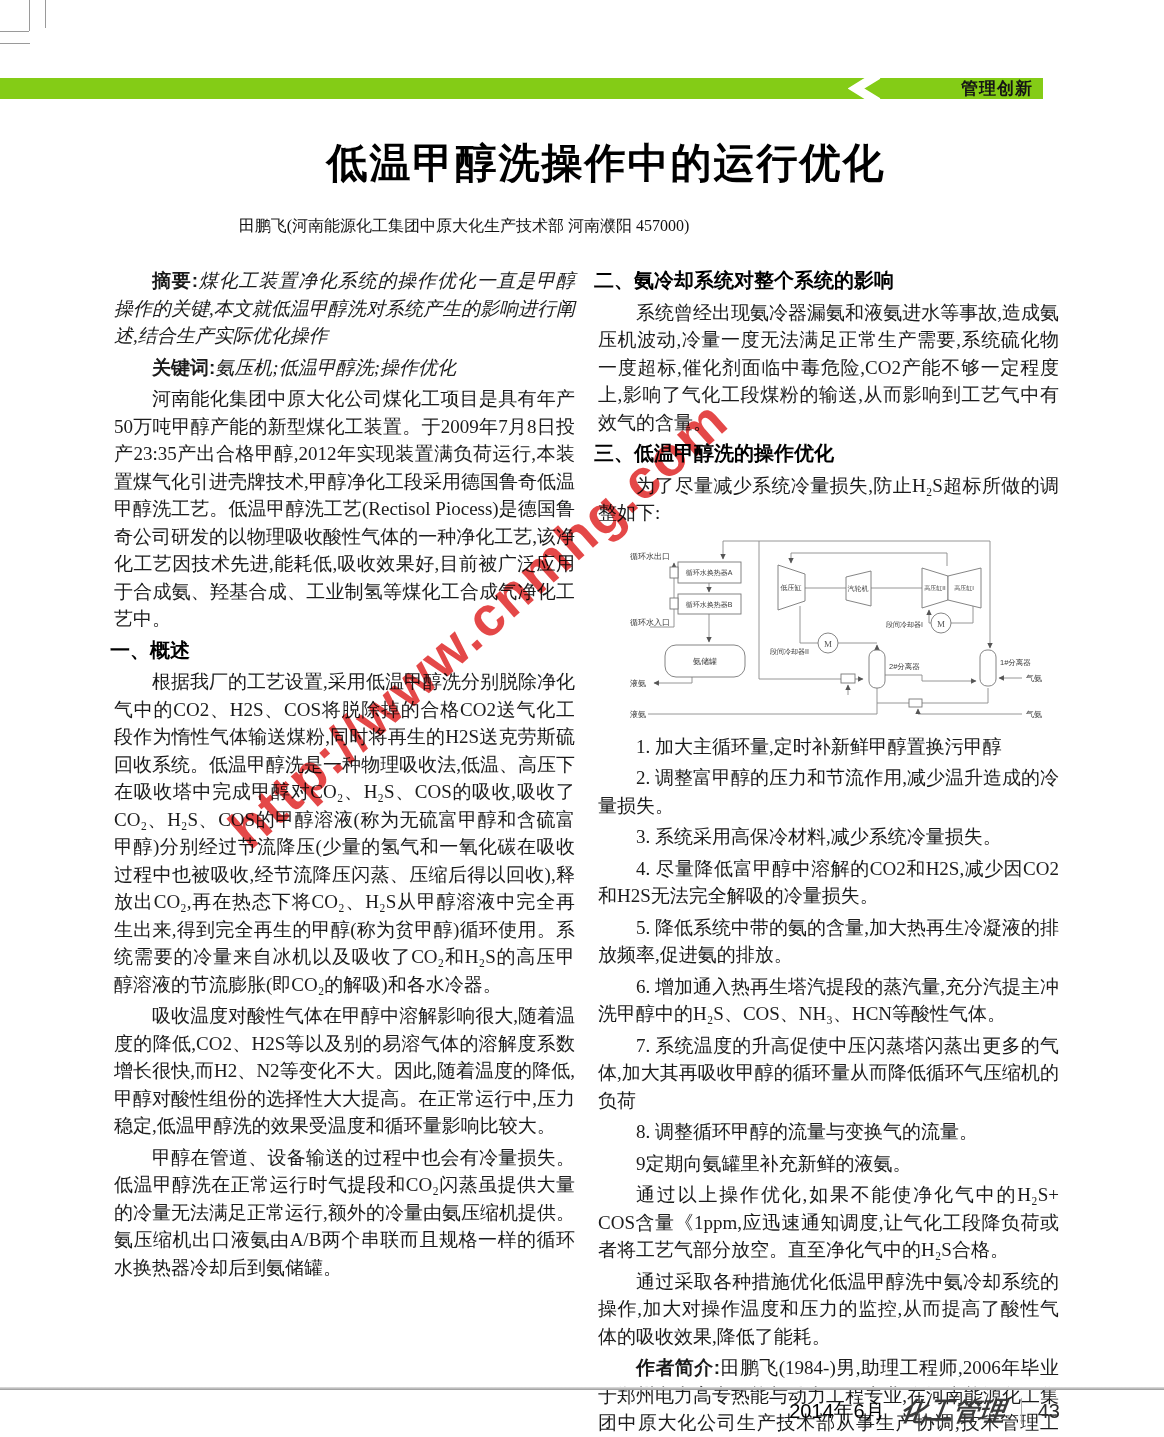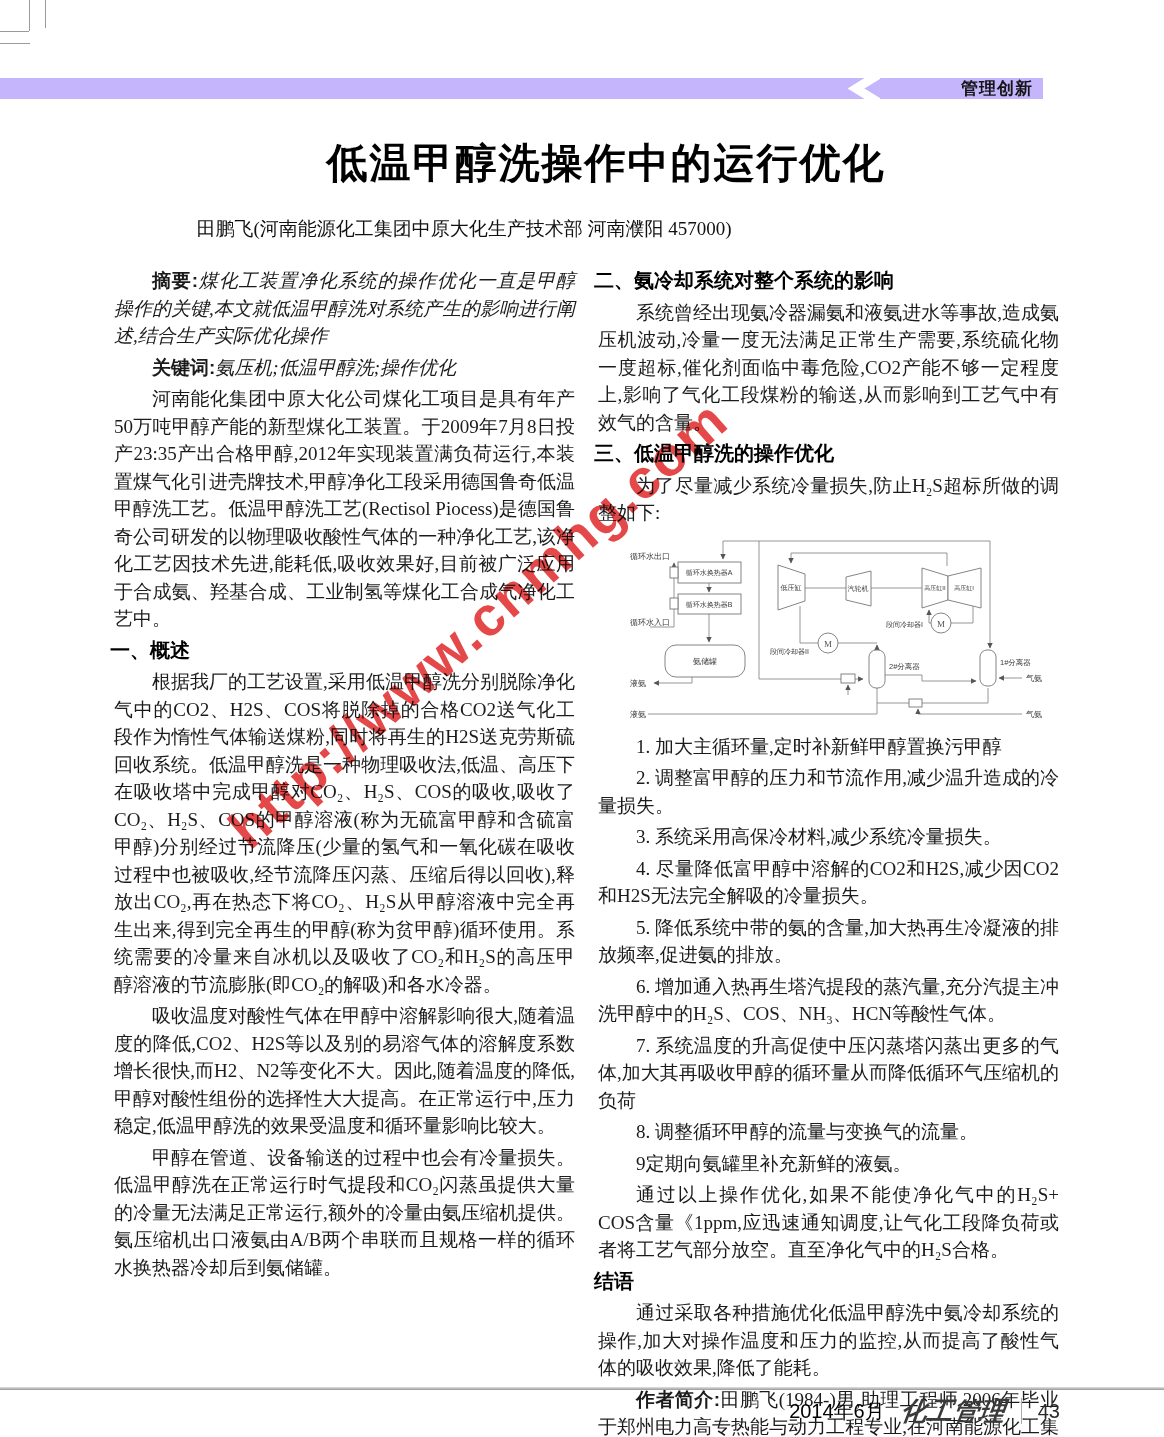--- a/index.html
+++ b/index.html
@@ -6,37 +6,37 @@
   body{
     width:1164px;height:1437px;position:relative;background:#ffffff;
     font-family:"Liberation Serif","DejaVu Serif",serif;color:#1b1b1b;
     overflow:hidden;
   }
   
   .crop{position:absolute;background:#9a9a9a;}
   
   .header-bar{
     position:absolute;left:0;top:78px;width:1043px;height:21px;
-    background:#c4b5fd;display:flex;align-items:center;justify-content:flex-end;
+    background:#84cc16;display:flex;align-items:center;justify-content:flex-end;
     padding-right:10px;box-sizing:border-box;
   }
   .header-tag{
     font-family:"Liberation Sans","DejaVu Sans",sans-serif;
     font-weight:bold;font-size:17px;color:#151515;letter-spacing:1px;
   }
   .chevron{position:absolute;left:848px;top:0;width:38px;height:21px;}
   
   .article-title{
     position:absolute;left:0;top:136px;width:1164px;text-align:center;
     font-family:"Liberation Sans","DejaVu Sans",sans-serif;
     font-weight:bold;font-size:41px;color:#000;letter-spacing:2px;margin:0;padding-left:24px;
   }
   .author-line{
     position:absolute;left:0;top:216px;width:928px;text-align:center;
-    font-size:19px;color:#111;
+    font-size:16px;color:#111;
   }
   
   .col{position:absolute;top:263px;width:469px;font-size:19px;line-height:27.5px;text-align:justify;}
   .col-left{left:110px;}
   .col-right{left:594px;top:267px;}
   .col p{margin:4px;text-indent:2em;}
   .lead{font-family:"Liberation Sans","DejaVu Sans",sans-serif;font-weight:bold;font-style:normal;}
   .kai{font-style:italic;}
   h3.sec{
     font-family:Liberation Sans, sans-serif;
@@ -186,21 +186,20 @@
   <p class="item">2. 调整富甲醇的压力和节流作用,减少温升造成的冷量损失。</p>
   <p class="item">3. 系统采用高保冷材料,减少系统冷量损失。</p>
   <p class="item">4. 尽量降低富甲醇中溶解的CO2和H2S,减少因CO2和H2S无法完全解吸的冷量损失。</p>
   <p class="item">5. 降低系统中带的氨的含量,加大热再生冷凝液的排放频率,促进氨的排放。</p>
   <p class="item">6. 增加通入热再生塔汽提段的蒸汽量,充分汽提主冲洗甲醇中的H₂S、COS、NH₃、HCN等酸性气体。</p>
   <p class="item">7. 系统温度的升高促使中压闪蒸塔闪蒸出更多的气体,加大其再吸收甲醇的循环量从而降低循环气压缩机的负荷</p>
   <p class="item">8. 调整循环甲醇的流量与变换气的流量。</p>
   <p class="item">9定期向氨罐里补充新鲜的液氨。</p>
 
   <p>通过以上操作优化,如果不能使净化气中的H₂S+ COS含量《1ppm,应迅速通知调度,让气化工段降负荷或者将工艺气部分放空。直至净化气中的H₂S合格。</p>
-  <h3 class="sec">结语</h3>
   <p>通过采取各种措施优化低温甲醇洗中氨冷却系统的操作,加大对操作温度和压力的监控,从而提高了酸性气体的吸收效果,降低了能耗。</p>
   <p><b class="lead">作者简介:</b><span>田鹏飞(1984-)男,助理工程师,2006年毕业于郑州电力高专热能与动力工程专业,在河南能源化工集团中原大化公司生产技术部从事生产协调,技术管理工作。</span></p>
 </div>
 
 <div class="watermark">http://www.cnmhg.com</div>
 
 <div class="footer-rule"></div>
 <div class="footer">
   <span class="footer-date">2014年6月</span>
   <span class="journal-name">化工管理</span>

